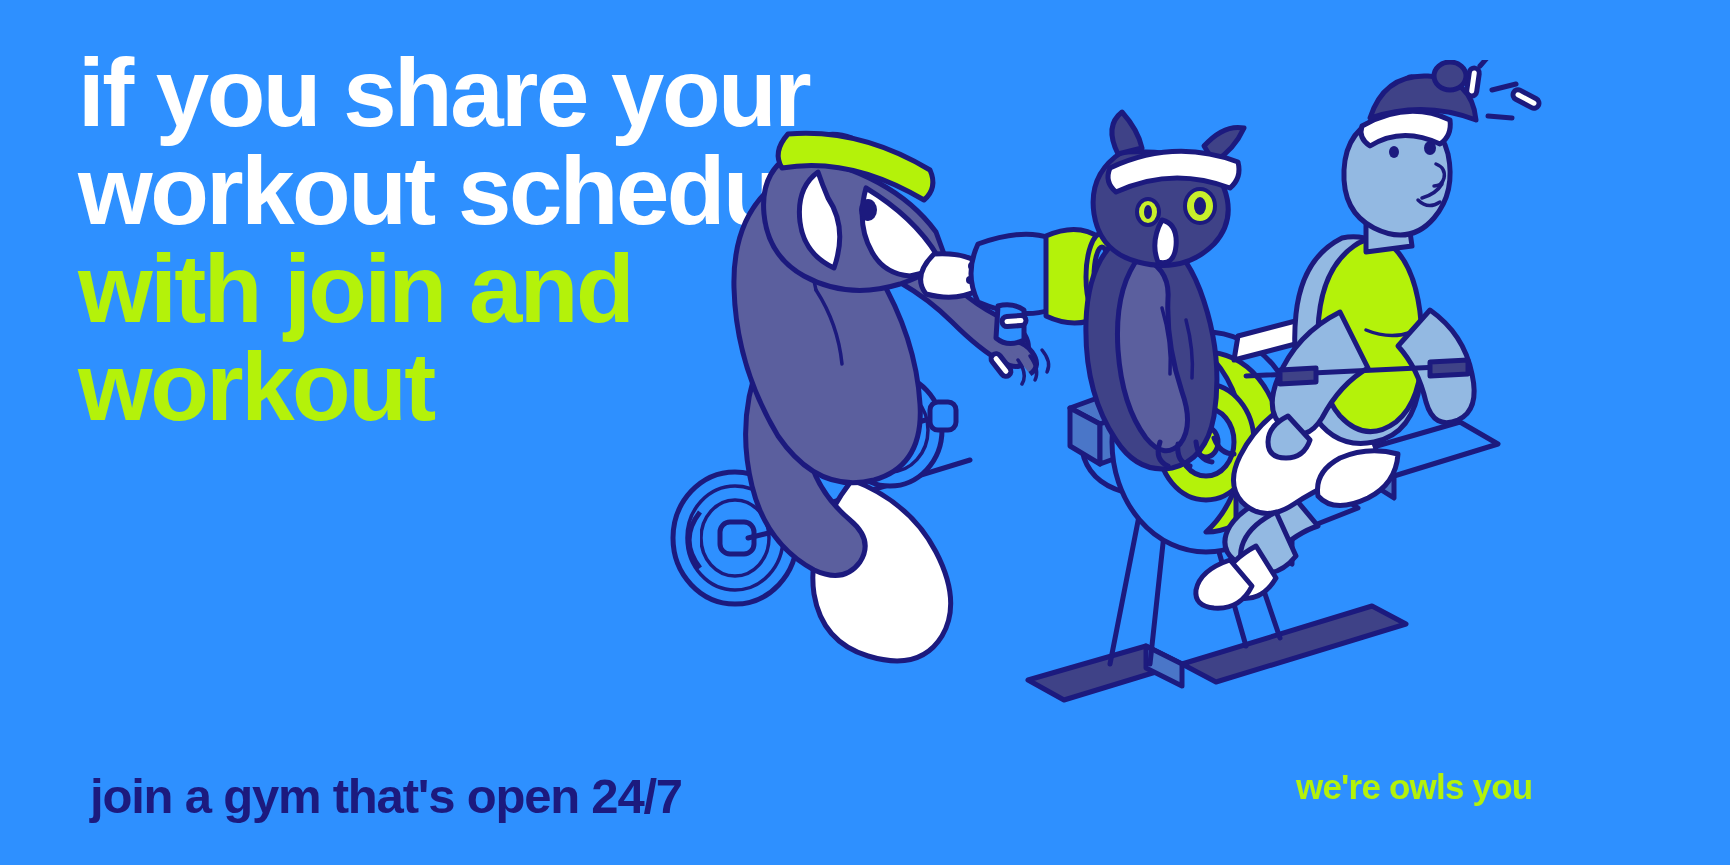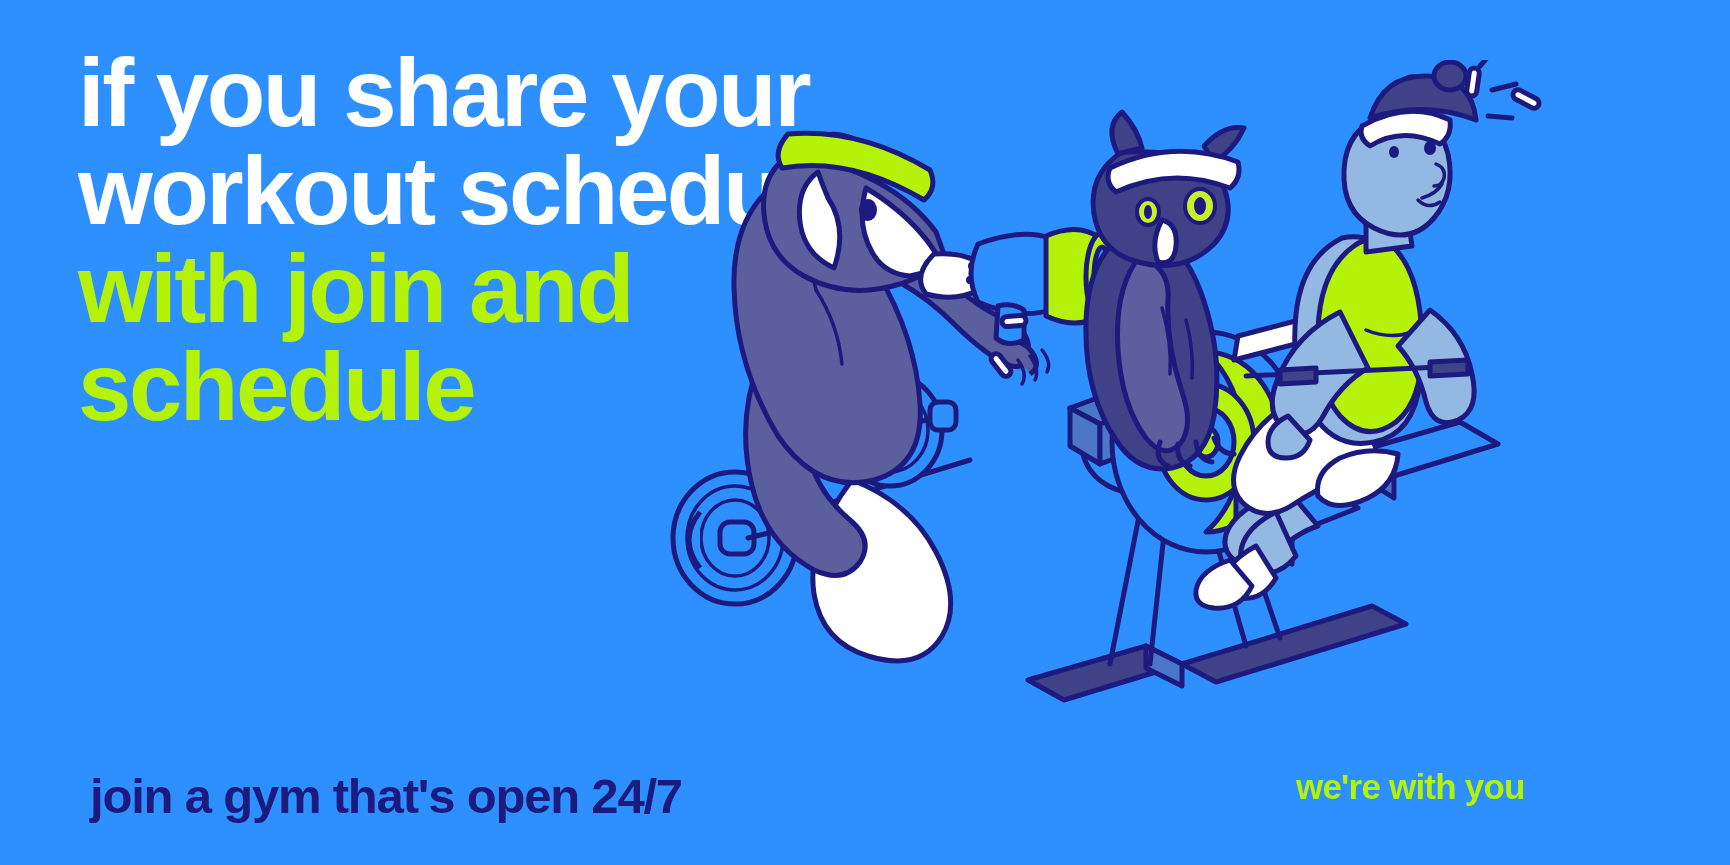--- a/index.html
+++ b/index.html
@@ -67,21 +67,21 @@
 </style>
 </head>
 <body>
 
 <div class="ad">
 
   <h1 class="headline">
     <span class="hl-line hl-white">if you share your</span>
     <span class="hl-line hl-white">workout schedule</span>
     <span class="hl-line hl-green">with join and</span>
-    <span class="hl-line hl-green">schedule</span>
+    <span class="hl-line hl-green">workout</span>
   </h1>
 
   <div class="art">
     <svg viewBox="0 0 1090 700" xmlns="http://www.w3.org/2000/svg">
       <defs>
         <style>
           .o  { fill:none; stroke:#1c1a7e; stroke-width:5; stroke-linecap:round; stroke-linejoin:round; }
           .ot { fill:none; stroke:#1c1a7e; stroke-width:3.5; stroke-linecap:round; stroke-linejoin:round; }
           .fp { fill:#5b5f9e; stroke:#1c1a7e; stroke-width:5; stroke-linejoin:round; }
           .fd { fill:#3f4287; stroke:#1c1a7e; stroke-width:5; stroke-linejoin:round; }
@@ -268,15 +268,15 @@
 
         <line class="o" x1="852" y1="30" x2="876" y2="24"></line>
         <line class="o" x1="848" y1="56" x2="872" y2="58"></line>
         <line class="o" x1="840" y1="6" x2="854" y2="-10"></line>
       </g>
     </svg>
   </div>
 
   <p class="tagline">join a gym that's open 24/7</p>
 
-  <div class="brand-tagline">we're with you</div>
+  <div class="brand-tagline">we're owls you</div>
 
 </div>
 
 </body></html>

